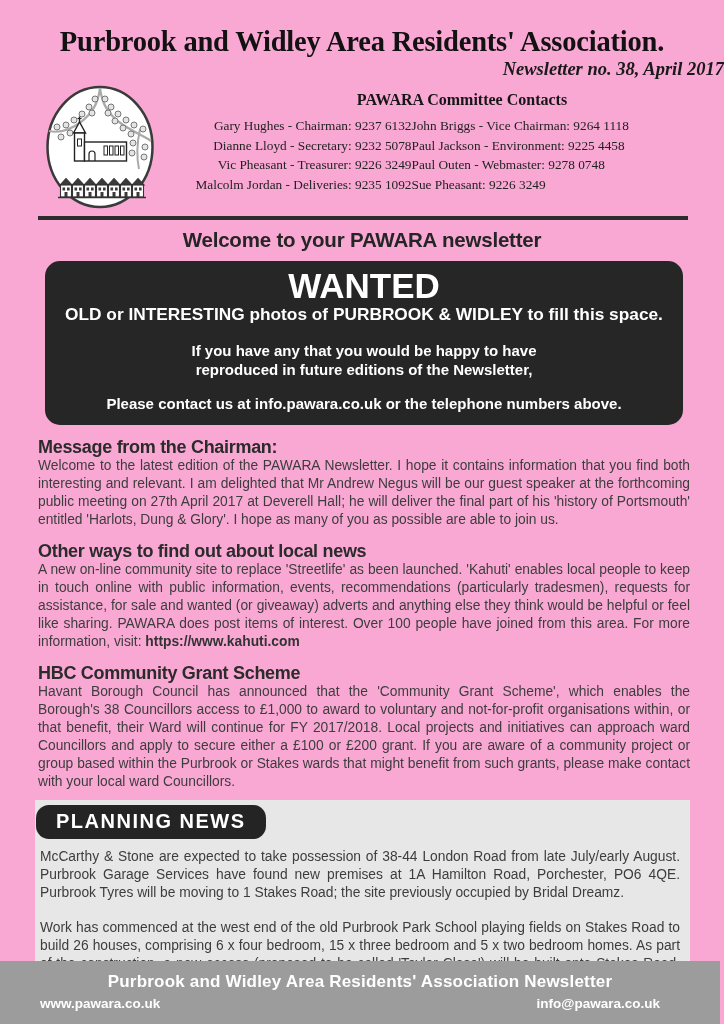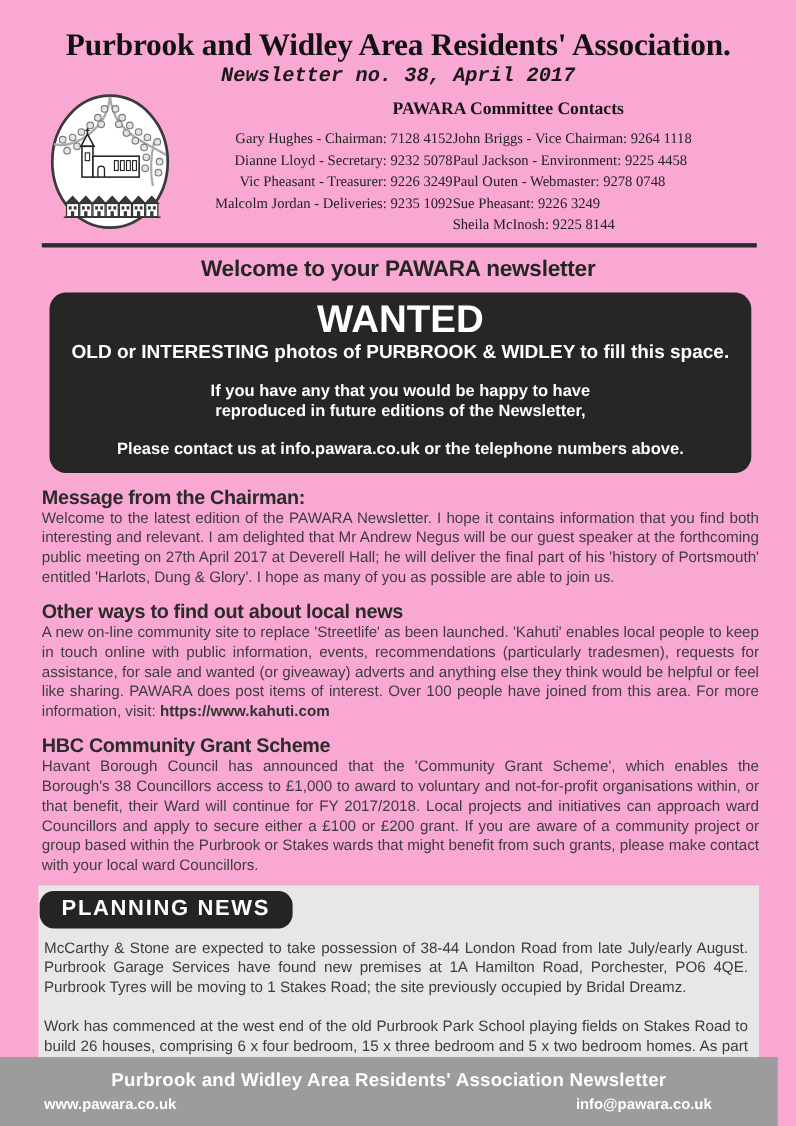--- a/index.html
+++ b/index.html
@@ -2,21 +2,21 @@
 <html><head>
 <meta charset="utf-8">
 <style>
   html,body{margin:0;padding:0;background:#ffffff;}
   body{width:724px;height:1024px;font-family:"Liberation Sans",sans-serif;color:#2e2e2e;}
   .page{position:relative;width:724px;height:1024px;overflow:hidden;background:#f9a8d4;}
 
   
   .masthead-title{margin-top:25px;text-align:center;font-family:"Liberation Serif",serif;
     font-weight:bold;font-size:28.5px;letter-spacing:-0.2px;color:#121212;line-height:33px;}
-  .masthead-subtitle{text-align:center;font-family:Liberation Mono, monospace;
+  .masthead-subtitle{text-align:right;font-family:Liberation Serif, serif;
     font-weight:bold;font-style:italic;font-size:18.5px;color:#1a1a1a;line-height:23px;}
   .header-row{display:flex;padding:2px 36px 0 44px;}
   .logo-box{flex:0 0 112px;height:124px;margin-top:2px;}
   .contacts{flex:1;padding-left:20px;}
   .contacts-heading{text-align:center;font-family:"Liberation Serif",serif;font-weight:bold;
     font-size:16px;color:#161616;margin:8px 0 7px 60px;}
   .contacts-cols{display:flex;font-family:"Liberation Serif",serif;font-size:13.3px;
     line-height:19.5px;color:#222;}
   .contacts-col-left{flex:0 0 46%;text-align:right;}
   .contacts-col-right{flex:1;}
@@ -42,21 +42,21 @@
   .section-link{font-weight:bold;color:#333;}
 
   
   .planning-wrap{margin:9px 34px 0 35px;background:#e7e7e7;padding:5px 8px 8px 1px;}
   .planning-label{display:inline-block;background:#242424;color:#fff;font-weight:bold;
     font-size:20px;letter-spacing:1.5px;line-height:22px;padding:5px 20px 7px;border-radius:13px;}
   .planning-para{margin:9px 2px 0 4px;font-size:13.8px;line-height:18px;text-align:justify;color:#3d3d3d;}
   .planning-para + .planning-para{margin-top:17px;}
 
   
-  .footer{position:absolute;left:0;right:17px;bottom:0;height:63px;background:#9c9c9c;color:#fff;}
+  .footer{position:absolute;left:0;right:4px;bottom:0;height:63px;background:#9c9c9c;color:#fff;}
   .footer-title{text-align:center;font-weight:bold;font-size:17px;padding-top:11px;
     letter-spacing:0.2px;}
   .footer-links{display:flex;justify-content:space-between;padding:4px 60px 0 40px;
     font-weight:bold;font-size:13.5px;}
 </style>
 </head>
 <body>
 
 <div class="page">
 
@@ -148,31 +148,30 @@
           </g>
           <line x1="13" y1="112.5" x2="101" y2="112.5" stroke="#333" stroke-width="1.5"></line>
         </g>
       </svg>
     </div>
 
     <div class="contacts">
       <div class="contacts-heading">PAWARA Committee Contacts</div>
       <div class="contacts-cols">
         <div class="contacts-col-left">
-          <div>Gary Hughes - Chairman: 7128 4152</div>
+          <div>Gary Hughes - Chairman: 9237 6132</div>
           <div>Dianne Lloyd - Secretary: 9232 5078</div>
           <div>Vic Pheasant - Treasurer: 9226 3249</div>
           <div>Malcolm Jordan - Deliveries: 9235 1092</div>
         </div>
         <div class="contacts-col-right">
           <div>John Briggs - Vice Chairman: 9264 1118</div>
           <div>Paul Jackson - Environment: 9225 4458</div>
           <div>Paul Outen - Webmaster: 9278 0748</div>
           <div>Sue Pheasant: 9226 3249</div>
-          <div>Sheila McInosh: 9225 8144</div>
         </div>
       </div>
     </div>
   </div>
 
   <div class="rule"></div>
 
   <div class="welcome-heading">Welcome to your PAWARA newsletter</div>
 
   <div class="wanted-box">

